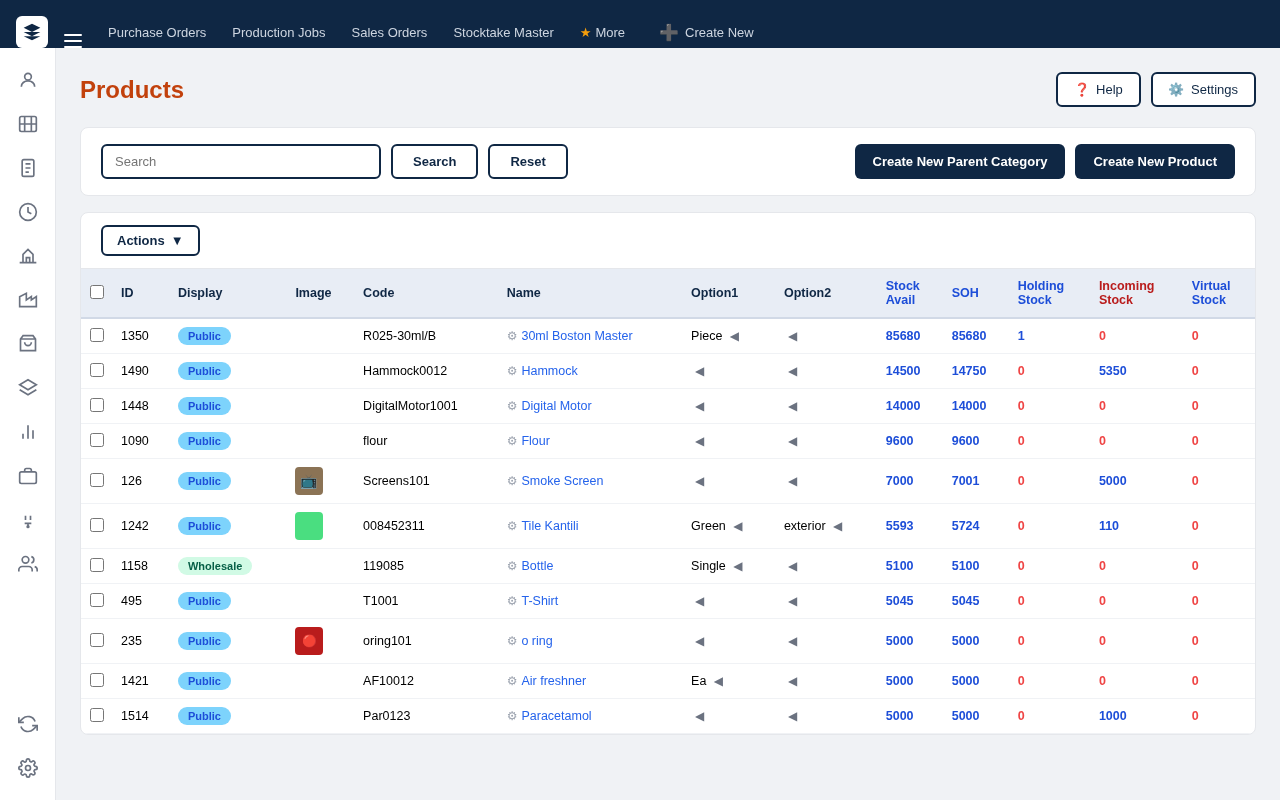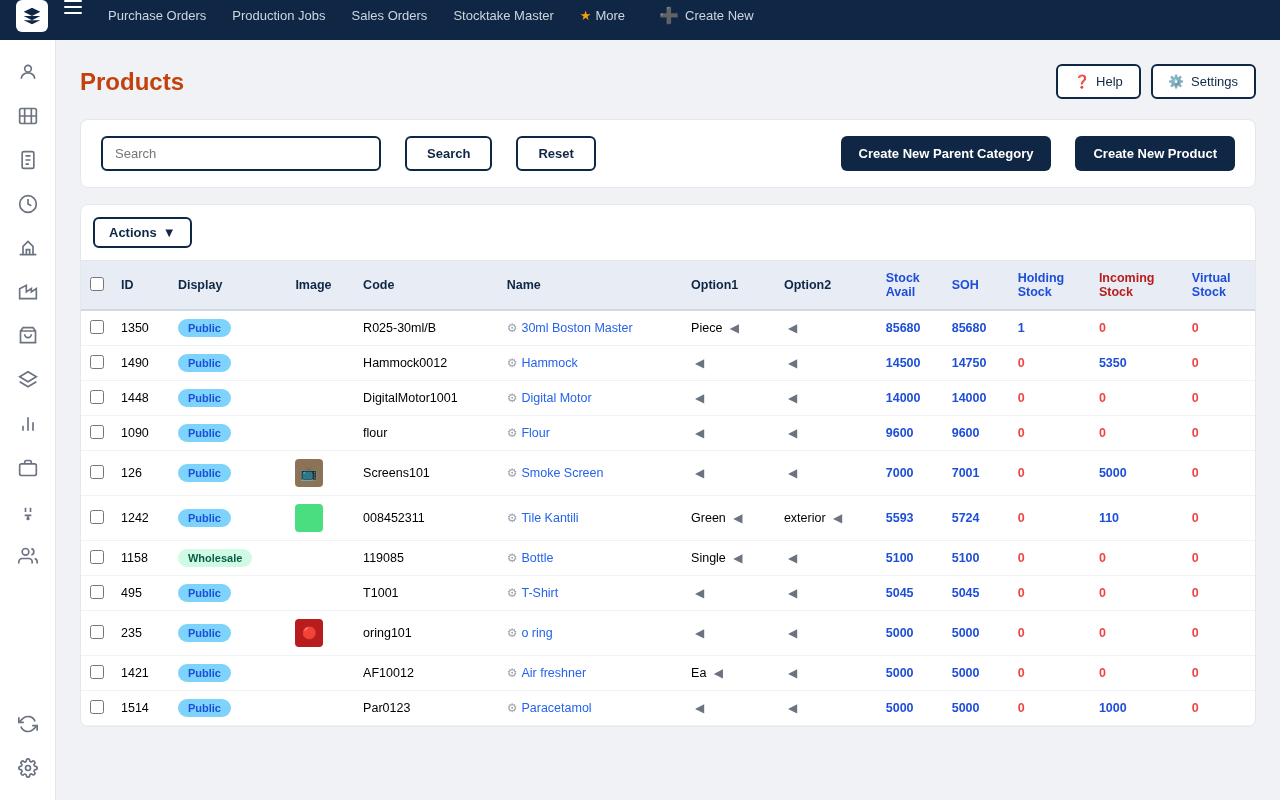--- a/index.html
+++ b/index.html
@@ -3,23 +3,23 @@
   <meta charset="utf-8">
   <style>
     * { box-sizing: border-box; margin: 0; padding: 0; }
     body { font-family: -apple-system, BlinkMacSystemFont, 'Segoe UI', sans-serif; font-size: 13px; background: #f0f2f5; display: flex; flex-direction: column; height: 100vh; overflow: hidden; }
 
     
     .topnav {
       background: #0f2744;
       color: #fff;
       display: flex;
-      align-items: flex-start;
+      align-items: flex-end;
       padding: 0 16px;
-      height: 40px;
+      height: 48px;
       flex-shrink: 0;
     }
     .topnav-logo {
       width: 32px; height: 32px;
       background: #fff;
       border-radius: 6px;
       display: flex; align-items: center; justify-content: center;
       margin-right: 16px;
       flex-shrink: 0;
     }
@@ -76,21 +76,21 @@
     .btn-outline {
       display: flex; align-items: center; gap: 6px;
       padding: 8px 16px; border: 2px solid #0f2744; border-radius: 6px;
       background: #fff; color: #0f2744; font-size: 13px; font-weight: 500;
       cursor: pointer;
     }
 
     
     .search-bar {
       background: #fff; border-radius: 8px; padding: 16px 20px;
-      display: flex; align-items: center; gap: 24px;
+      display: flex; align-items: center; gap: 10px;
       margin-bottom: 16px; border: 1px solid #e5e7eb;
     }
     .search-input {
       flex: 0 0 280px; padding: 8px 12px;
       border: 2px solid #0f2744; border-radius: 6px;
       font-size: 13px; outline: none;
     }
     .btn-search {
       padding: 8px 20px; border: 2px solid #0f2744; border-radius: 6px;
       background: #fff; color: #0f2744; font-size: 13px; font-weight: 600;
@@ -106,21 +106,21 @@
       background: #0f2744; color: #fff; font-size: 13px; font-weight: 600;
       cursor: pointer; white-space: nowrap;
     }
 
     
     .table-wrapper {
       background: #fff; border-radius: 8px; border: 1px solid #e5e7eb;
       overflow: auto;
     }
     .actions-bar {
-      padding: 12px 12px; border-bottom: 1px solid #e5e7eb;
+      padding: 12px 20px; border-bottom: 1px solid #e5e7eb;
     }
     .btn-actions {
       display: flex; align-items: center; gap: 6px;
       padding: 6px 14px; border: 2px solid #0f2744; border-radius: 6px;
       background: #fff; color: #0f2744; font-size: 13px; font-weight: 600;
       cursor: pointer;
     }
     table {
       width: 100%; border-collapse: collapse; font-size: 12.5px;
     }

